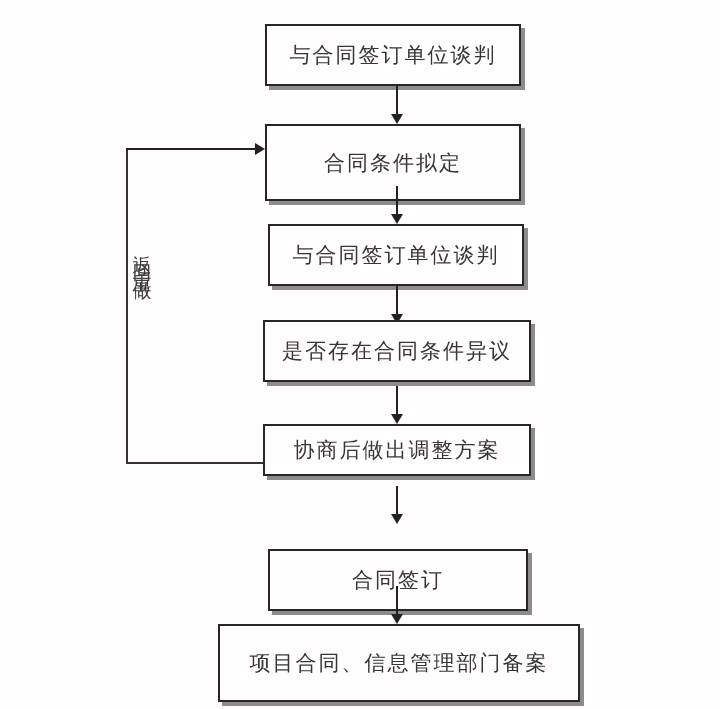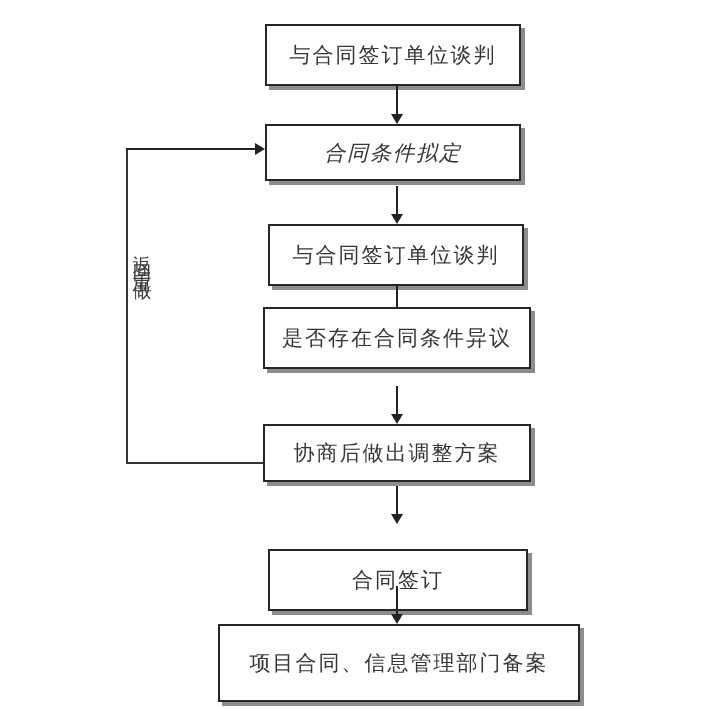--- a/index.html
+++ b/index.html
@@ -16,24 +16,24 @@
     position:absolute;
     box-sizing:border-box;
     border:2px solid #262626;
     background:#fffdfe;
     box-shadow:4px 4px 0 0 #8c8c8c;
     display:flex;align-items:center;justify-content:center;
     font-size:21px;letter-spacing:2px;color:#363636;
     white-space:nowrap;
   }
   .n1{left:265px;top:24px;width:256px;height:62px;}
-  .n2{left:265px;top:124px;width:256px;height:57px;font-style:italic;}
+  .n2{left:265px;top:124px;width:256px;height:77px;}
   .n3{left:268px;top:224px;width:256px;height:62px;}
-  .n4{left:263px;top:307px;width:268px;height:62px;}
-  .n5{left:263px;top:424px;width:268px;height:58px;text-align:right;}
+  .n4{left:263px;top:320px;width:268px;height:62px;}
+  .n5{left:263px;top:424px;width:268px;height:52px;text-align:right;}
   .n6{left:268px;top:524px;width:260px;height:62px;margin-top:25px;}
   .n7{left:218px;top:624px;width:362px;height:78px;}
 
   
   .varrow{position:absolute;left:396px;width:2px;background:#222;}
   .varrow .head{
     position:absolute;left:-5px;bottom:-10px;width:0;height:0;
     border-left:6px solid transparent;border-right:6px solid transparent;
     border-top:10px solid #222;
   }

